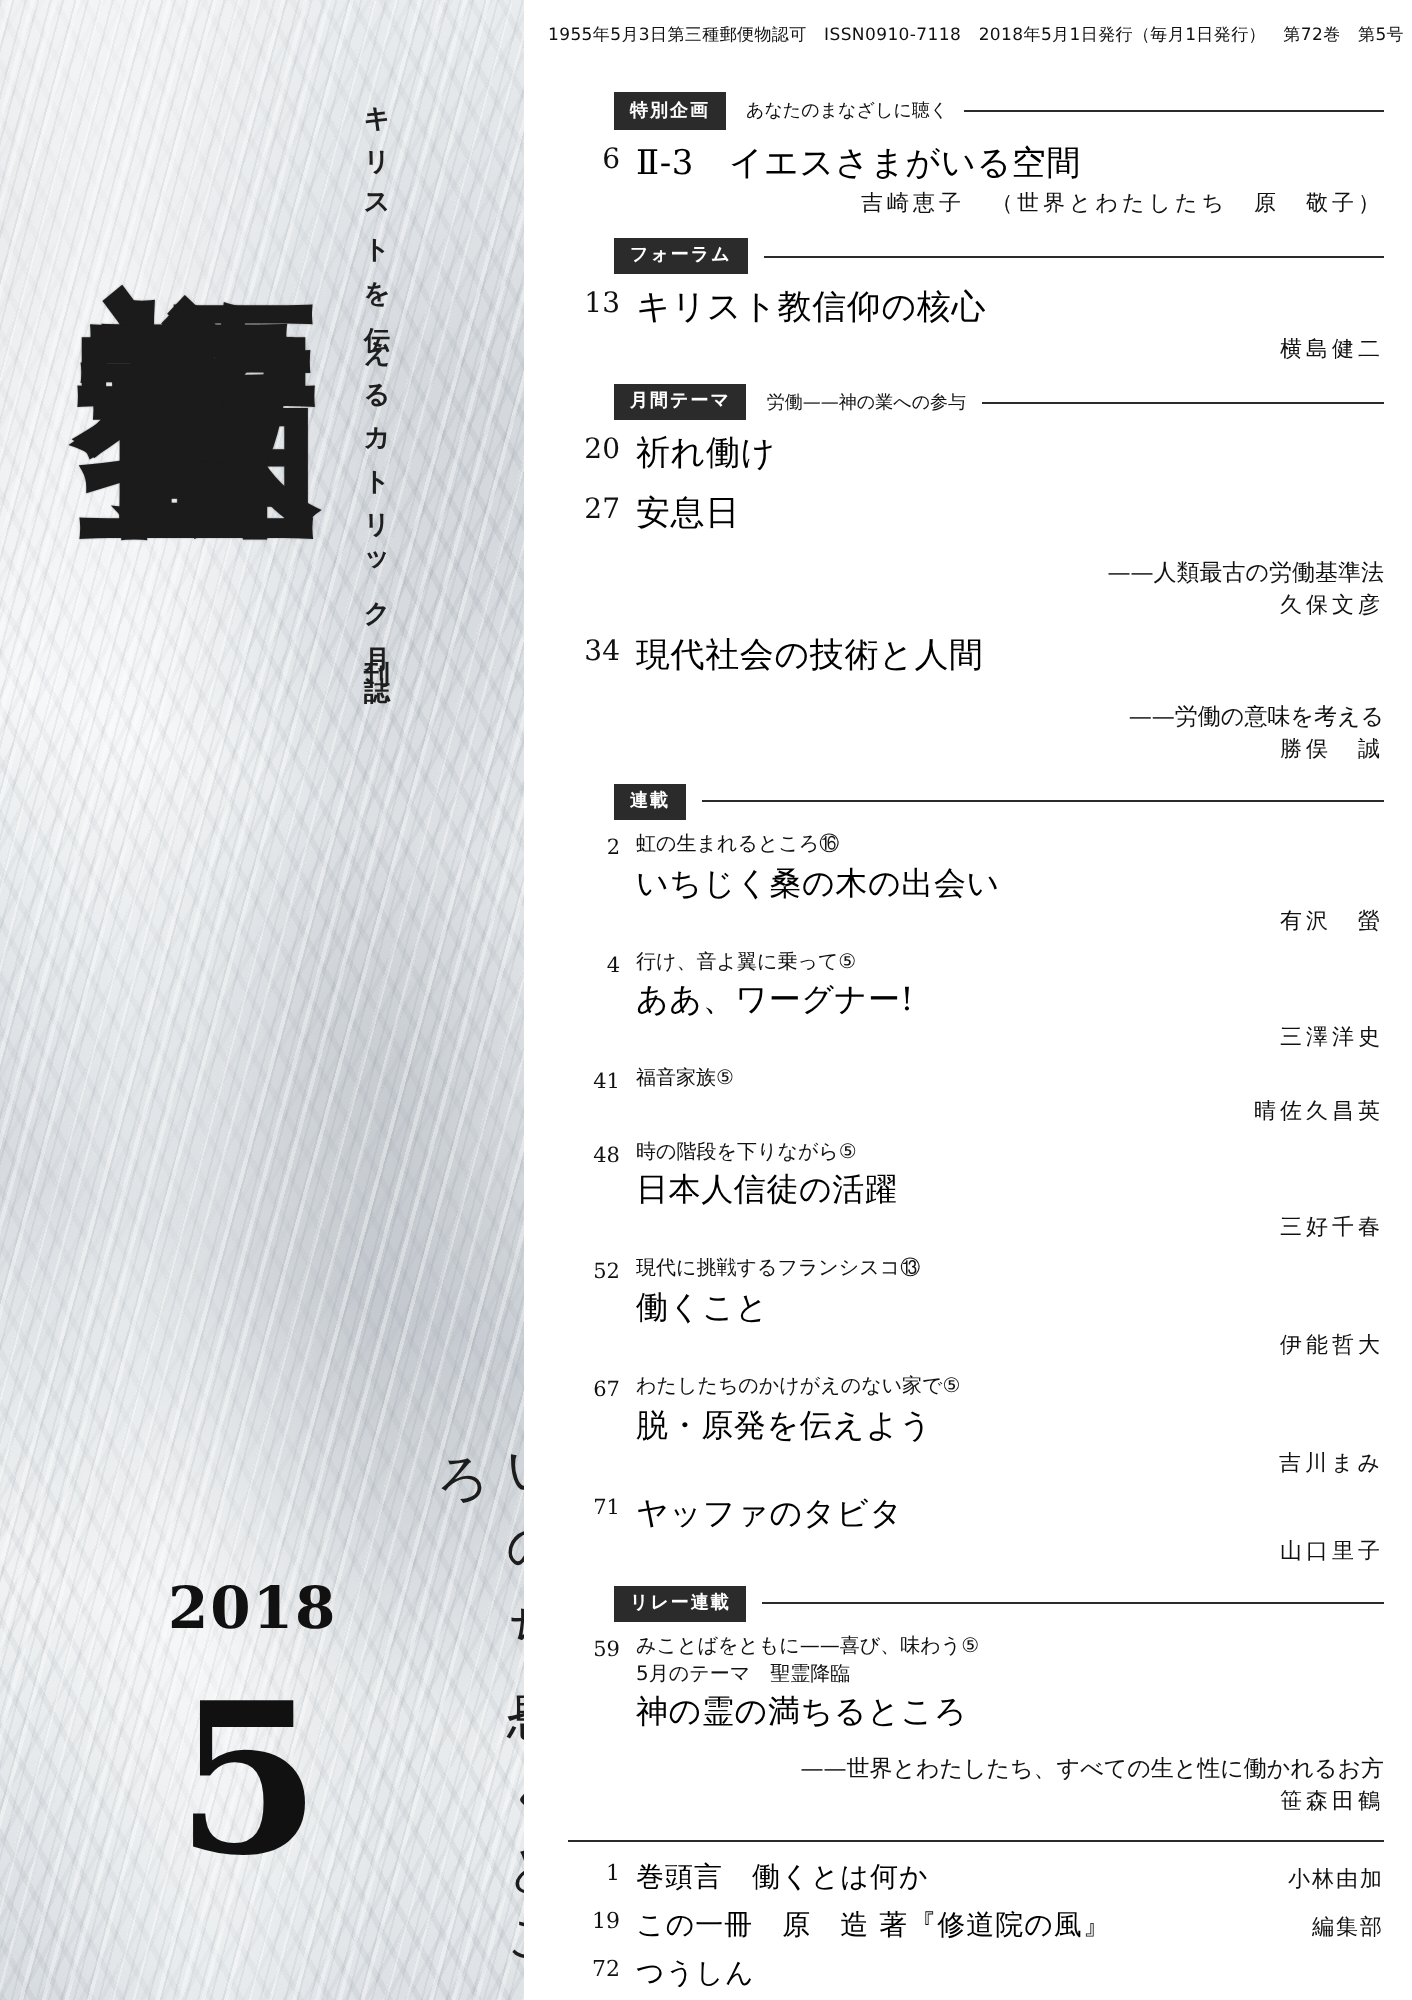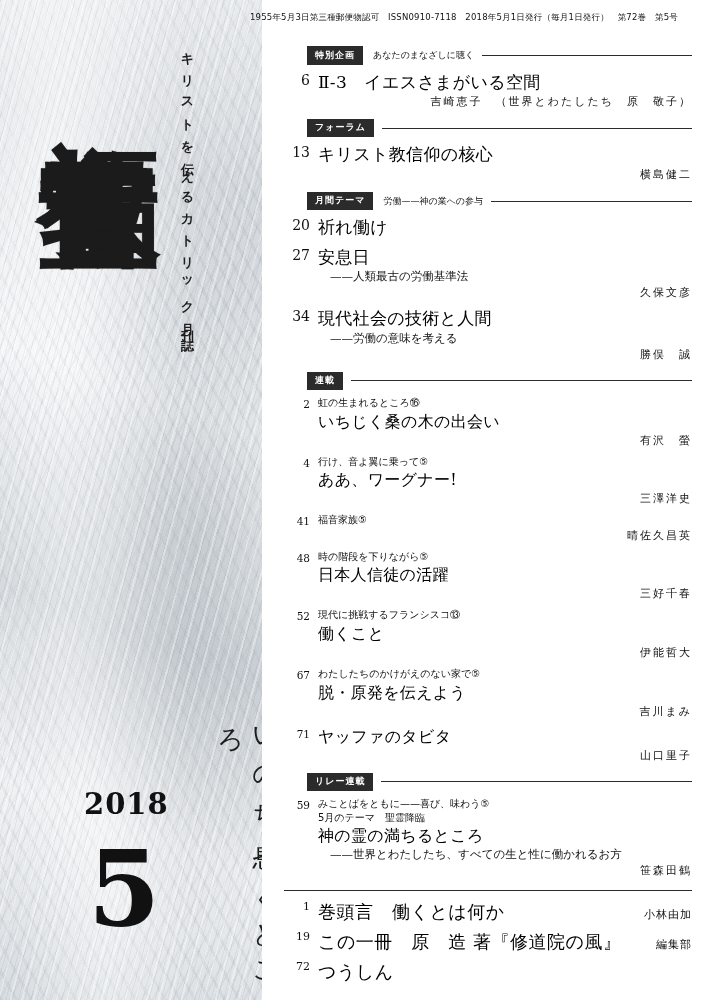--- a/index.html
+++ b/index.html
@@ -118,21 +118,21 @@
   .toc {
     position: absolute;
     left: 262px;
     top: 0;
     width: 444px;
     height: 1000px;
     background: #ffffff;
   }
   .issue-line {
     position: absolute;
-    right: 28px;
+    right: 4px;
     top: 12px;
     font-size: 8.5px;
     color: #111;
     letter-spacing: 0.2px;
     white-space: nowrap;
     font-family: "DejaVu Sans", "Liberation Sans", sans-serif;
   }
 
   .toc-body {
     position: absolute;
@@ -208,22 +208,23 @@
     letter-spacing: 0.3px;
   }
   .ttl.big {
     font-size: 17px;
   }
   .sub {
     font-family: "DejaVu Serif", "Liberation Serif", serif;
     font-size: 11.5px;
     color: #111;
     line-height: 1.3;
-    margin-top: 1px;
+    margin-top: 11px;
     padding-left: 12px;
+    text-align: right;
   }
   .byline {
     text-align: right;
     font-size: 11px;
     color: #111;
     margin-top: 1px;
     letter-spacing: 2px;
     font-family: "DejaVu Sans", "Liberation Sans", sans-serif;
   }
 
@@ -237,21 +238,21 @@
   .row {
     position: relative;
     display: flex;
     align-items: baseline;
     margin-bottom: 6px;
     padding-left: 34px;
   }
   .row .pg { top: 0; font-size: 11px; }
   .row-title {
     font-family: "DejaVu Serif", "Liberation Serif", serif;
-    font-size: 18px;
+    font-size: 14px;
     color: #000;
     letter-spacing: 0.5px;
   }
   .row-author {
     margin-left: auto;
     font-size: 11px;
     color: #111;
     letter-spacing: 1px;
     font-family: "DejaVu Sans", "Liberation Sans", sans-serif;
   }

